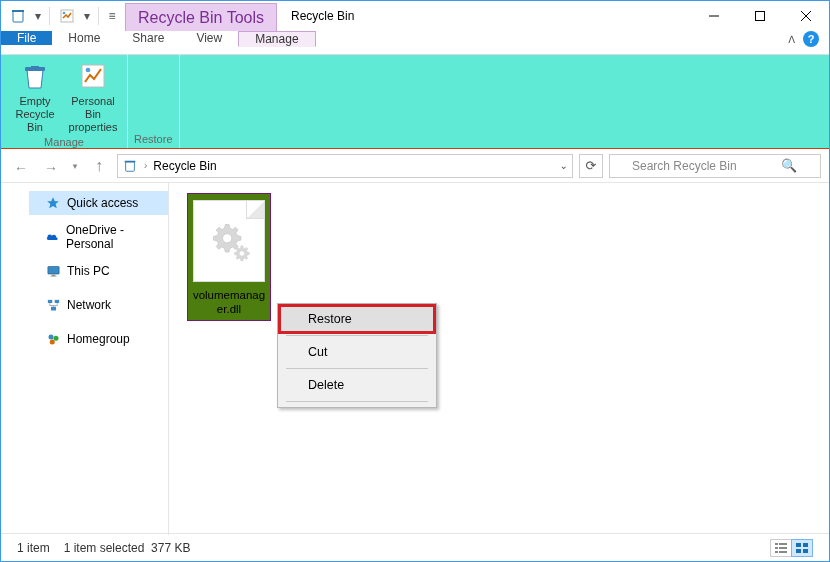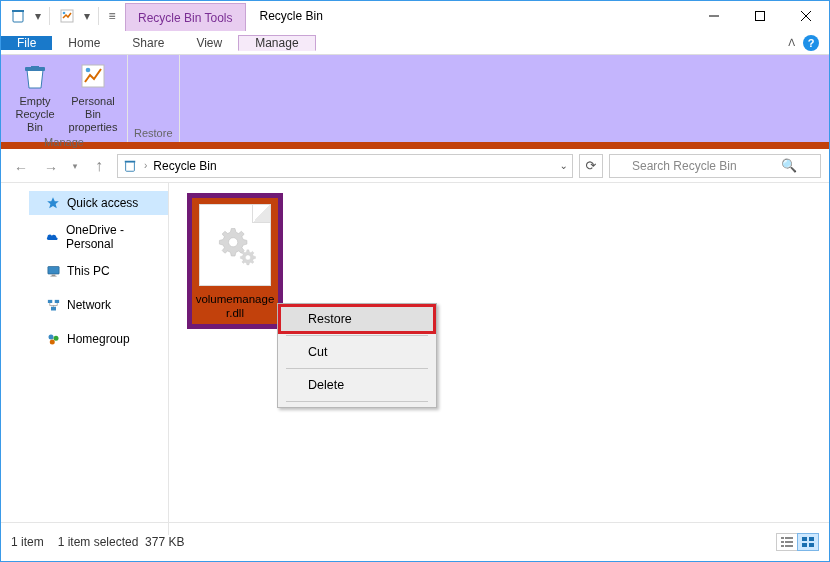--- a/index.html
+++ b/index.html
@@ -4,36 +4,36 @@
 <style>
 * { box-sizing: border-box; margin: 0; padding: 0; font-family: "Segoe UI", Tahoma, sans-serif; }
 body { background: #fff; width: 830px; height: 562px; border: 1px solid #3a9ae8; position: relative; overflow: hidden; }
 
 
 .titlebar { height: 30px; display: flex; align-items: stretch; font-size: 12px; }
 .qat { display: flex; align-items: center; padding: 0 6px; gap: 4px; }
 .qat-btn { width: 22px; height: 22px; display: flex; align-items: center; justify-content: center; }
 .qat-sep { width: 1px; height: 18px; background: #ddd; margin: 0 2px; }
 .qat-drop { width: 10px; display:flex; align-items:center; justify-content:center; color:#555;}
-.tools-tab { background: #e8cdf0; border: 1px solid #c9a3d4; border-bottom: none; padding: 0 12px; display: flex; align-items: center; color: #7a2e94; font-size: 12px; margin-top:2px;}
+.tools-tab { background: #e8cdf0; border: 1px solid #c9a3d4; border-bottom: none; padding: 0 12px; display: flex; align-items: center; color: #7a2e94; font-size: 16px; margin-top:2px;}
 .title-text { flex: 1; display: flex; align-items: center; padding-left: 14px; font-size: 12px; color: #000; }
 .win-controls { display: flex; }
 .win-btn { width: 46px; display: flex; align-items: center; justify-content: center; font-size: 14px; color: #333; }
 
 
-.tabs { height: 24px; display: flex; align-items: center; font-size: 12px; border-bottom: 1px solid #ddd; }
+.tabs { height: 24px; display: flex; align-items: flex-start; font-size: 12px; border-bottom: 1px solid #ddd; }
 .tab { padding: 0 16px; display: flex; align-items: center; color: #444; }
 .tab.file { background: #1979ca; color: #fff; }
 .tab.manage { background: #f6eaf9; border: 1px solid #c9a3d4; border-bottom: 1px solid #f6eaf9; color: #333; position:relative; top:0; }
 .tabs-right { margin-left: auto; display: flex; align-items: center; gap: 8px; padding-right: 10px; }
 .help-icon { width: 16px; height: 16px; border-radius: 50%; background: #1e90e8; color: #fff; display: flex; align-items: center; justify-content: center; font-size: 11px; font-weight: bold; }
 .caret-up { color:#555; font-size:10px; }
 
 
-.ribbon { height: 94px; display: flex; border-bottom: 7px solid #c2410c; background: #c4b5fd; }
+.ribbon { height: 94px; display: flex; border-bottom: 1px solid #c2410c; background: #5eead4; }
 .ribbon-group { border-right: 1px solid #e5e5e5; padding: 2px 6px 0 6px; display: flex; flex-direction: column; align-items: center; }
 .ribbon-row { display: flex; gap: 2px; }
 .ribbon-btn { width: 56px; display: flex; flex-direction: column; align-items: center; text-align: center; font-size: 11px; line-height: 13px; color: #333; padding-top:2px;}
 .ribbon-btn.wide { width: 72px; }
 .ribbon-icon { width: 34px; height: 34px; display: flex; align-items: center; justify-content: center; margin-bottom: 2px; }
 .ribbon-group-label { font-size: 11px; color: #666; padding: 2px 0 3px 0; margin-top:auto;}
 
 
 .navbar { height: 34px; border-bottom: 1px solid #e5e5e5; display: flex; align-items: center; padding: 0 8px; gap: 6px; }
 .nav-arrow { width: 24px; height: 24px; border-radius: 2px; display: flex; align-items: center; justify-content: center; color: #888; font-size: 14px; }
@@ -49,34 +49,34 @@
 
 
 .body { display: flex; height: 352px; }
 .sidebar { width: 168px; border-right: 1px solid #e5e5e5; padding-top: 8px; font-size: 12px; }
 .side-item { height: 24px; display: flex; align-items: center; gap: 6px; padding-left: 16px; color: #000; margin-left: 28px; }
 .side-item.selected { background: #cde8ff; }
 .side-icon { width:16px; height:16px; display:flex; align-items:center; justify-content:center;}
 .side-gap { height: 10px; }
 
 .content { flex: 1; position: relative; padding: 10px; }
-.file-item { width: 96px; display: flex; flex-direction: column; align-items: center; font-size: 11.5px; text-align: center; padding: 6px 2px 4px 2px; background: #c2410c; border: 5px solid #701a75; }
+.file-item { width: 84px; display: flex; flex-direction: column; align-items: center; font-size: 11.5px; text-align: center; padding: 6px 2px 4px 2px; background: #4d7c0f; border: 1px solid #701a75; }
 .file-thumb { width: 72px; height: 82px; background: #fff; border: 1px solid #ddd; display:flex; align-items:center; justify-content:center; position:relative;}
 .file-thumb .fold { position:absolute; top:0; right:0; width:18px; height:18px; background:linear-gradient(135deg,#fff 0 50%,#e8e8e8 50% 100%); border-left:1px solid #ddd; border-bottom:1px solid #ddd;}
 .file-label { margin-top:6px; line-height:14px; word-break: break-all;}
 
 
 .context-menu { position: absolute; left: 276px; top: 302px; width: 160px; background: #f0f0f0; border: 1px solid #b7b7b7; box-shadow: 2px 2px 3px rgba(0,0,0,.25); font-size: 12.5px; padding: 2px; }
 .cm-item { padding: 6px 10px 6px 28px; color: #000; }
 .cm-item.bold { font-weight: bold; }
 .cm-item.highlight { background: #e0e0e0; outline: 3px solid #d62027; outline-offset: -1px; }
 .cm-sep { height: 1px; background: #c8c8c8; margin: 3px 6px; }
 
 
-.statusbar { position: absolute; bottom: 0; left: 0; right: 0; height: 39px; border-top: 1px solid #e5e5e5; display: flex; align-items: center; font-size: 12px; color: #333; padding: 0 10px; gap: 14px; }
+.statusbar { position: absolute; bottom: 0; left: 0; right: 0; height: 28px; border-top: 1px solid #e5e5e5; display: flex; align-items: center; font-size: 12px; color: #333; padding: 0 16px; gap: 14px; }
 .view-toggle { margin-left: auto; display: flex; }
 .vt { width: 22px; height: 18px; border: 1px solid #ccc; margin-left:-1px; display:flex; align-items:center; justify-content:center; font-size:11px; color:#555;}
 .vt.active { background: #cde8ff; border-color:#7bb6e8; color:#1a6fb0;}
 
 svg { display:block; }
 </style>
 </head>
 <body>
 
 <div class="titlebar">

